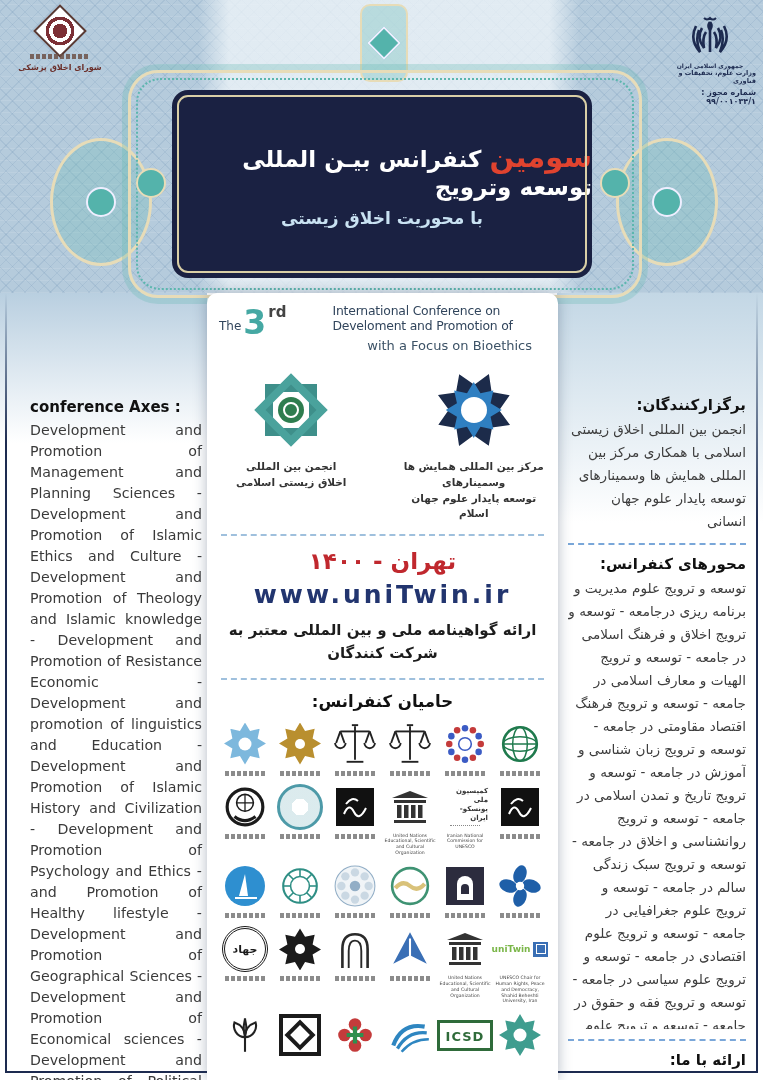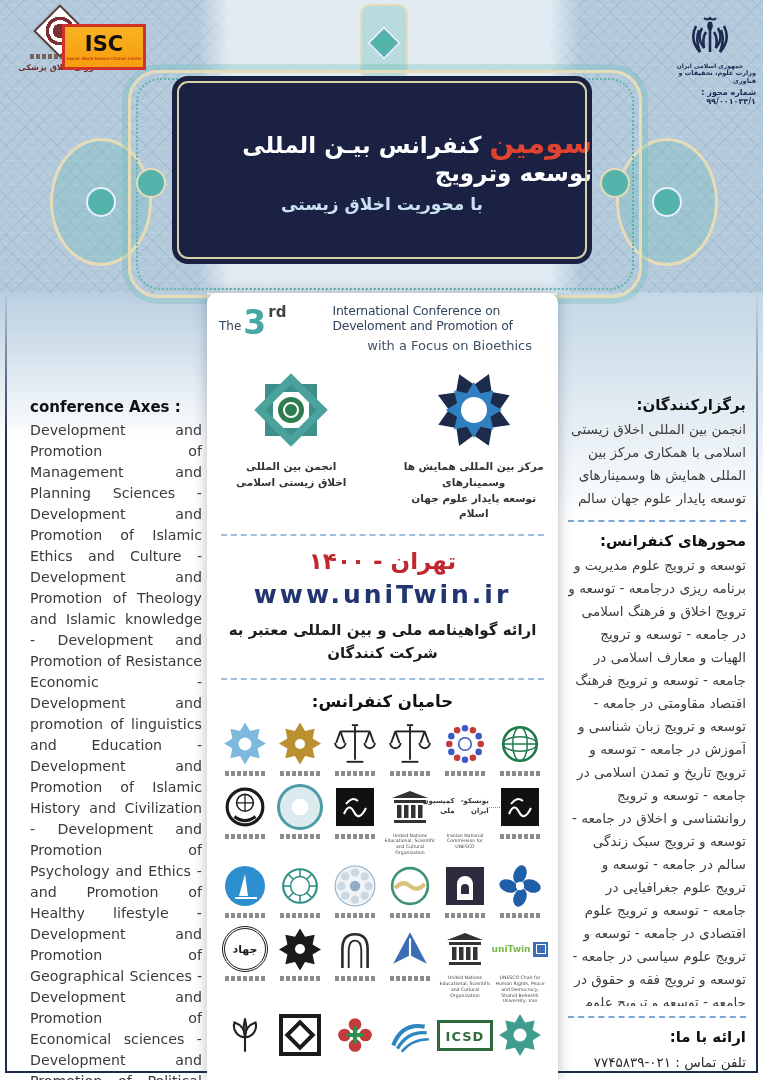--- a/index.html
+++ b/index.html
@@ -25,21 +25,21 @@
   #medallion{position:absolute;left:128px;top:70px;width:508px;height:222px;border:3px solid #e7dcb8;border-radius:30px;box-shadow:0 0 0 6px rgba(104,186,178,.30);}
   #medallion:before{content:"";position:absolute;inset:5px;border:2px dotted #5cb6ae;border-radius:24px;}
   .wing{position:absolute;width:96px;height:122px;border:3px solid #e7dcb8;border-radius:50%;background:rgba(110,190,183,.30);top:138px;}
   #wing-left{left:50px;} #wing-right{left:616px;}
   .wing .wdot{position:absolute;left:50%;top:50%;width:26px;height:26px;border-radius:50%;background:#54b3ab;transform:translate(-50%,-50%);border:2px solid #eef;}
   .side-dot{position:absolute;width:26px;height:26px;border-radius:50%;background:#54b3ab;border:2px solid #e7dcb8;top:168px;}
   #side-dot-left{left:136px;} #side-dot-right{left:600px;}
   #finial{position:absolute;left:360px;top:4px;width:44px;height:74px;border:2px solid #e7dcb8;border-radius:10px;background:rgba(110,190,183,.35);}
   #finial .fdia{position:absolute;left:50%;top:50%;width:20px;height:20px;background:#54b3ab;transform:translate(-50%,-50%) rotate(45deg);border:2px solid #eef;}
 
-  #banner{position:absolute;left:172px;top:76px;width:420px;height:188px;background:#1a2142;border-radius:16px;outline:2px solid #d9cfa6;outline-offset:-7px;display:flex;flex-direction:column;align-items:center;justify-content:center;gap:8px;}
+  #banner{position:absolute;left:172px;top:90px;width:420px;height:188px;background:#1a2142;border-radius:16px;outline:2px solid #d9cfa6;outline-offset:-7px;display:flex;flex-direction:column;align-items:center;justify-content:center;gap:8px;}
   #banner .l1{font-size:23px;font-weight:bold;color:#fff;direction:rtl;}
   #banner .l1 .third{color:#e0432f;font-size:29px;}
   #banner .l2{font-size:33px;font-weight:bold;color:#fff;direction:rtl;line-height:1.05;}
   #banner .l3{font-size:17px;font-weight:bold;color:#c9e2f2;direction:rtl;}
 
   
   #univ-seal{position:absolute;left:14px;top:12px;width:92px;height:90px;display:flex;flex-direction:column;align-items:center;}
   #univ-seal .rosette{width:34px;height:34px;transform:rotate(45deg);border:2px solid #5b3a33;background:radial-gradient(circle,#7c2f35 0 30%,#fff 30% 45%,#7c2f35 45% 60%,#fff 60%);}
   .scrib{height:5px;background:repeating-linear-gradient(90deg,#6d5147 0 4px,transparent 4px 6px);opacity:.85;margin-top:4px;}
   #univ-seal .s1{width:60px;} 
@@ -119,24 +119,20 @@
         <span class="third">سومین</span>
         <span>کنفرانس بیـن المللی توسعه وترویج</span>
       </div>
       <div class="l3">با محوریت اخلاق زیستی</div>
     </div>
 
     <div id="univ-seal">
       <div class="rosette"></div>
       <div class="scrib s1"></div>
       <div class="cap">شورای اخلاق پزشکی</div>
-    </div>
-    <div id="isc">
-      <div class="t">ISC</div>
-      <div class="s">Islamic World Science Citation Center</div>
     </div>
     <div id="iran">
       <svg width="42" height="46" viewBox="0 0 42 46">
         <g stroke="#1d2b50" fill="none" stroke-width="2.6">
           <path d="M21 8 V38"></path>
           <path d="M21 8 q-3 4 0 8 q3 -4 0 -8" fill="#1d2b50"></path>
           <path d="M13 14 q-6 10 2 20 q-2 -10 2 -16"></path>
           <path d="M29 14 q6 10 -2 20 q2 -10 -2 -16"></path>
           <path d="M7 12 q-7 14 4 26 q-5 -12 -1 -22"></path>
           <path d="M35 12 q7 14 -4 26 q5 -12 1 -22"></path>
@@ -152,21 +148,21 @@
   <div class="fade" id="fade-left"></div>
   <div class="fade" id="fade-right"></div>
 
   <div id="leftcol">
     <div class="h">conference Axes :</div>
     <div class="b">Development and Promotion of Management and Planning Sciences - Development and Promotion of Islamic Ethics and Culture - Development and Promotion of Theology and Islamic knowledge - Development and Promotion of Resistance Economic - Development and promotion of linguistics and Education - Development and Promotion of Islamic History and Civilization - Development and Promotion of Psychology and Ethics - and Promotion of Healthy lifestyle - Development and Promotion of Geographical Sciences - Development and Promotion of Economical sciences - Development and Promotion of Political Sciences - Development and Promotion of Law and Jurisprudence - Development and Promotion of Educational Sciences - Development and Promotion of Iranian Art - Development and Promotion of Science</div>
   </div>
 
   <div id="rightcol">
     <div class="h">برگزارکنندگان:</div>
-    <div class="b">انجمن بین المللی اخلاق زیستی اسلامی با همکاری مرکز بین المللی همایش ها وسمینارهای توسعه پایدار علوم جهان سالم</div>
+    <div class="b">انجمن بین المللی اخلاق زیستی اسلامی با همکاری مرکز بین المللی همایش ها وسمینارهای توسعه پایدار علوم جهان انسانی</div>
     <div class="dashr"></div>
     <div class="h">محورهای کنفرانس:</div>
     <div class="b" style="height:452px;overflow:hidden;">توسعه و ترویج علوم مدیریت و برنامه ریزی درجامعه - توسعه و ترویج اخلاق و فرهنگ اسلامی در جامعه - توسعه و ترویج الهیات و معارف اسلامی در جامعه - توسعه و ترویج فرهنگ اقتصاد مقاومتی در جامعه - توسعه و ترویج زبان شناسی و آموزش در جامعه - توسعه و ترویج تاریخ و تمدن اسلامی در جامعه - توسعه و ترویج روانشناسی و اخلاق در جامعه - توسعه و ترویج سبک زندگی سالم در جامعه - توسعه و ترویج علوم جغرافیایی در جامعه - توسعه و ترویج علوم اقتصادی در جامعه - توسعه و ترویج علوم سیاسی در جامعه - توسعه و ترویج فقه و حقوق در جامعه - توسعه و ترویج علوم تربیتی در جامعه - توسعه و ترویج هنر ایرانی در جامعه - توسعه و ترویج علم در جامعه</div>
     <div class="dashr"></div>
     <div id="contact">
       <div class="h">ارائه با ما:</div>
       <div class="line">تلفن تماس : ۰۲۱-۷۷۴۵۸۳۹</div>
       <div class="line">ایمیل : info@htconf.ir</div>
     </div>
   </div>
@@ -340,21 +336,21 @@
               <rect x="14" y="16" width="4.5" height="13"></rect>
               <rect x="21" y="16" width="4.5" height="13"></rect>
               <rect x="28" y="16" width="4.5" height="13"></rect>
               <rect x="4" y="31" width="32" height="3"></rect>
             </svg>
           </div>
           <div class="cap-en">United Nations Educational, Scientific and Cultural Organization</div>
         </div>
         <div class="logo-cell">
           <div class="logo-art">
-            <div style="display:flex;flex-direction:row;align-items:center;line-height:1.3">
+            <div style="display:flex;flex-direction:column;align-items:center;line-height:1.3">
               <span dir="rtl" style="font-size:7px;font-weight:bold;color:#333">کمیسیون ملی</span>
               <span dir="rtl" style="font-size:7px;font-weight:bold;color:#333">یونسکو- ایران</span>
               <div style="width:30px;border-top:1px dotted #888;margin-top:2px"></div>
             </div>
           </div>
           <div class="cap-en">Iranian National Commission for UNESCO</div>
         </div>
         <div class="logo-cell">
           <div class="logo-art">
             <div style="width:38px;height:38px;background:#111111;display:flex;align-items:center;justify-content:center">

